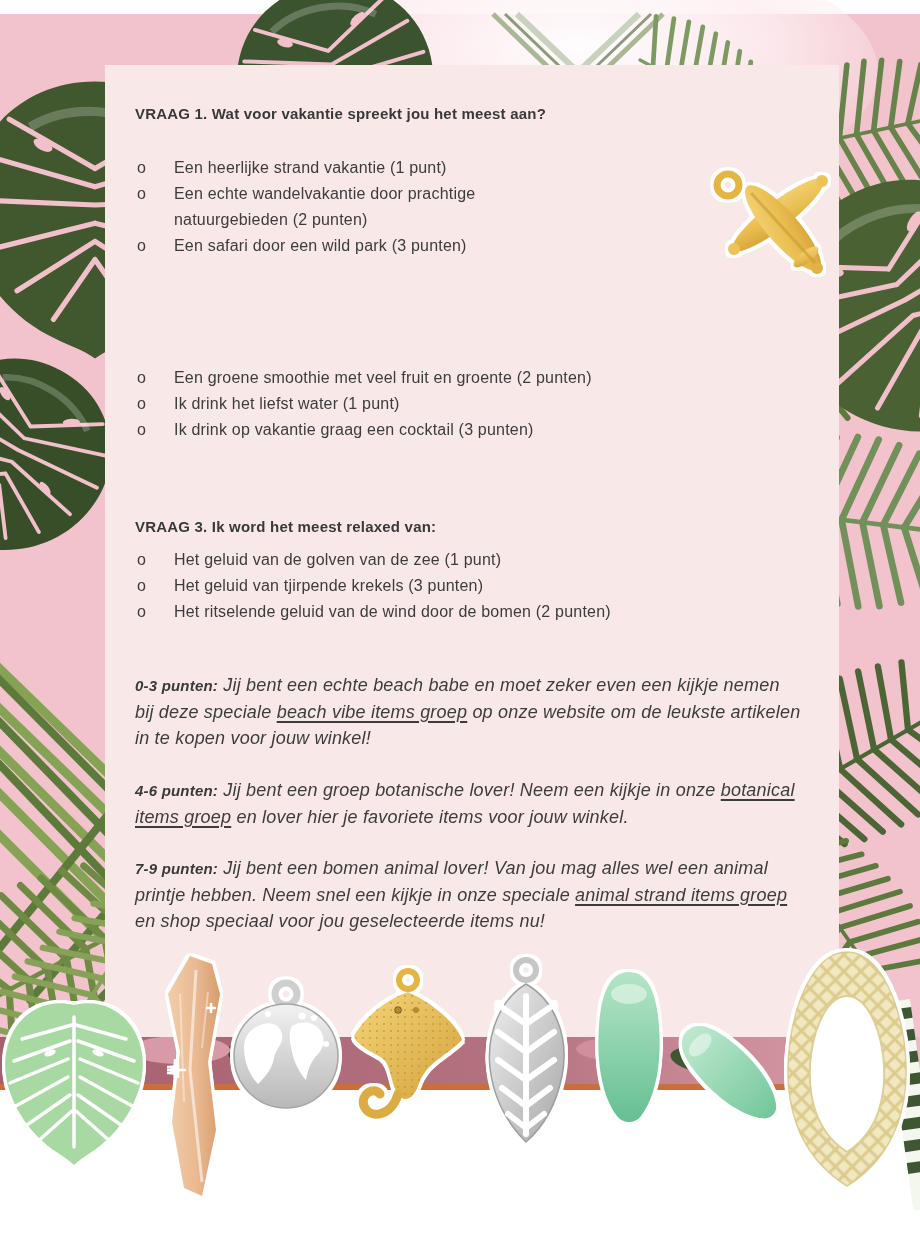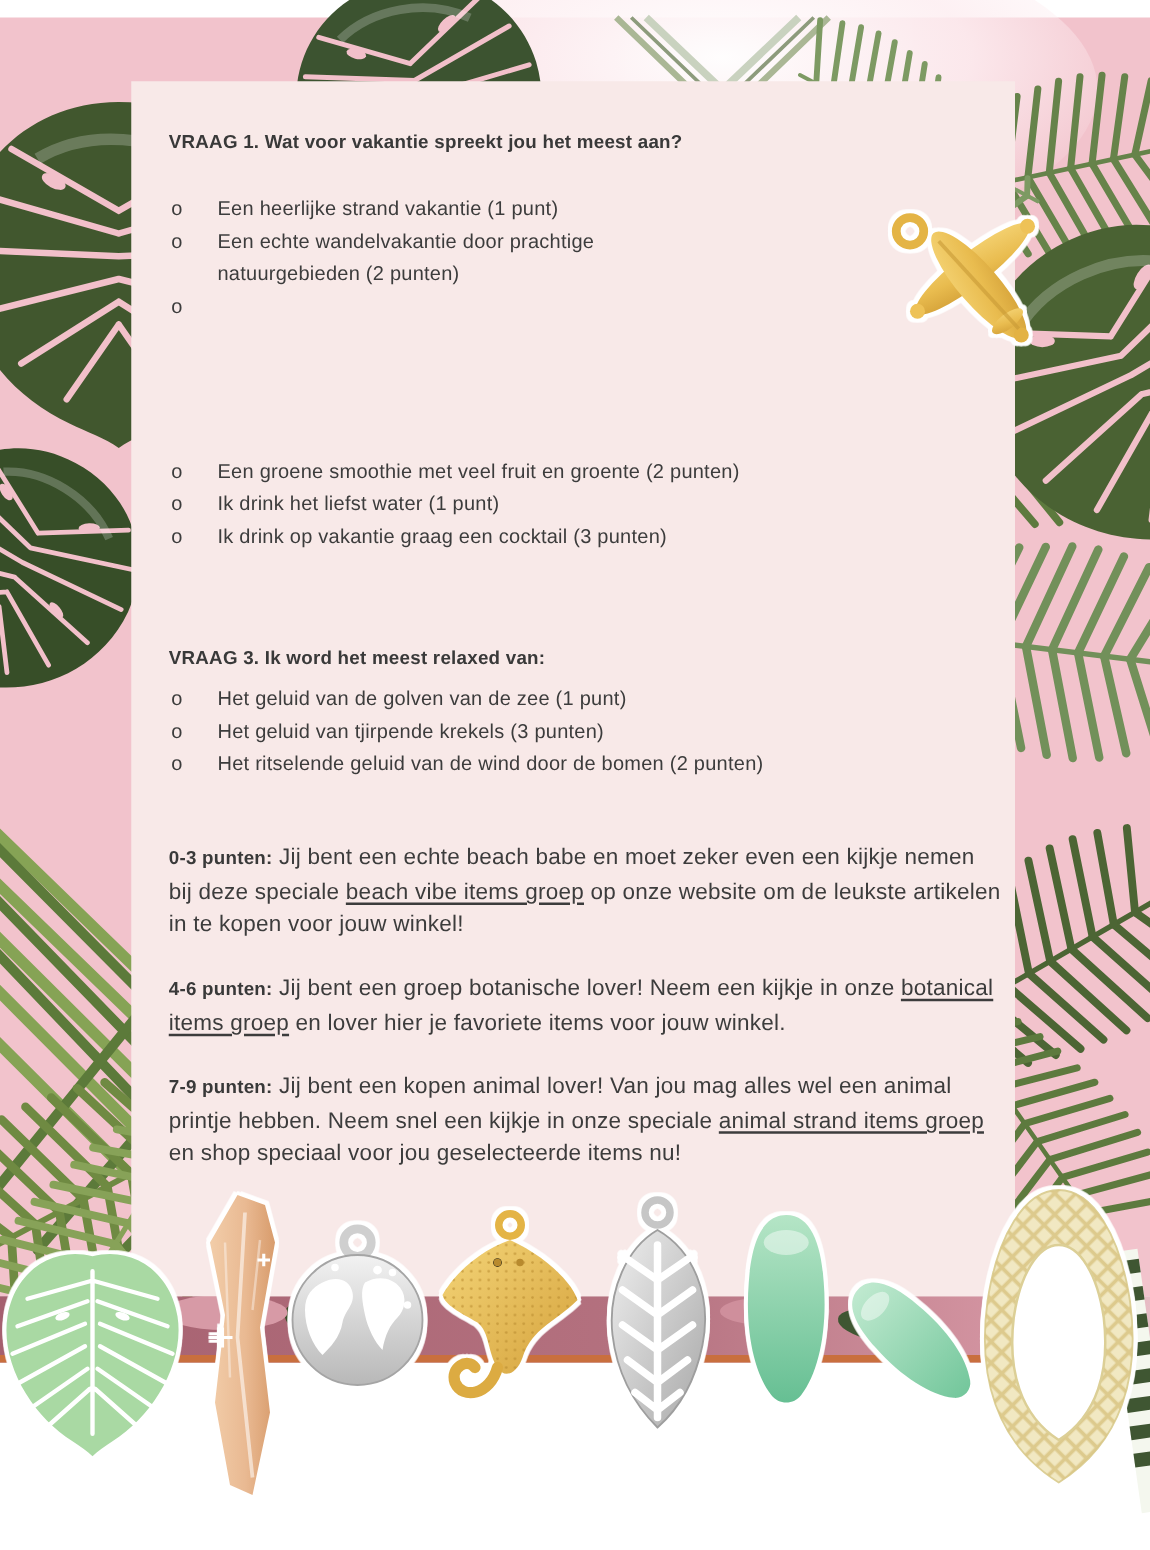--- a/index.html
+++ b/index.html
@@ -1,28 +1,28 @@
 <!DOCTYPE html>
 <html><head>
 <meta charset="utf-8">
 <style>
   html,body{margin:0;padding:0;background:#fff;}
   .canvas{position:relative;width:920px;height:1240px;overflow:hidden;background:#fff;
           font-family:"Liberation Sans",sans-serif;}
   .bg{position:absolute;left:0;top:0;}
   
-  .panel{position:absolute;left:105px;top:65px;width:707px;height:972px;background:#f8e9e8;}
+  .panel{position:absolute;left:105px;top:65px;width:707px;height:972px;background:#f8e9e8;padding-left:27px;}
   .panel .blk{position:absolute;left:30px;}
   .qtitle{margin:0;font-size:15px;font-weight:700;color:#393939;letter-spacing:.2px;white-space:nowrap;}
   .opts{margin:0;padding:0;list-style:none;position:absolute;left:32px;right:14px;}
   .opts li{display:flex;align-items:flex-start;}
   .marker{width:37px;flex:0 0 37px;font-size:16px;line-height:26px;color:#3c3c3c;}
   .opt-text{font-size:16px;line-height:26px;color:#3c3c3c;white-space:pre-line;letter-spacing:.2px;}
   .result{margin:0;position:absolute;left:30px;width:666px;font-size:18px;line-height:26px;
-          color:#3c3c3c;letter-spacing:.2px;}
+          color:#3c3c3c;letter-spacing:.2px;font-style:italic;}
   .result b{font-size:15px;letter-spacing:.2px;color:#393939;}
   .result a{color:#3c3c3c;text-decoration:underline;text-underline-offset:3px;text-decoration-thickness:1.5px;cursor:pointer;}
   
   .sticker{position:absolute;
      filter:drop-shadow(3px 0 0 #fff) drop-shadow(-3px 0 0 #fff) drop-shadow(0 3px 0 #fff) drop-shadow(0 -3px 0 #fff);}
 </style>
 </head>
 <body>
 
 <div class="canvas">
@@ -151,20 +151,21 @@
         <span class="marker">o</span>
         <span class="opt-text">Een heerlijke strand vakantie (1 punt)</span>
         </li>
       <li>
         <span class="marker">o</span>
         <span class="opt-text">Een echte wandelvakantie door prachtige
 natuurgebieden (2 punten)</span>
         </li>
       <li>
         <span class="marker">o</span>
+        <span class="opt-text">Een safari door een wild park (3 punten)</span>
         </li>
     </ul>
 
     <ul class="opts" style="top:300px">
       <li>
         <span class="marker">o</span>
         <span class="opt-text">Een groene smoothie met veel fruit en groente (2 punten)</span>
         </li>
       <li>
         <span class="marker">o</span>
@@ -194,21 +195,21 @@
 
     <p class="result" style="top:607px">
       <b>0-3 punten:</b><span> Jij bent een echte beach babe en moet zeker even een kijkje nemen bij deze speciale </span><a>beach vibe items groep</a><span> op onze website om de leukste artikelen in te kopen voor jouw winkel!</span>
     </p>
 
     <p class="result" style="top:712px">
       <b>4-6 punten:</b><span> Jij bent een groep botanische lover! Neem een kijkje in onze </span><a>botanical items groep</a><span> en lover hier je favoriete items voor jouw winkel.</span>
     </p>
 
     <p class="result" style="top:790px">
-      <b>7-9 punten:</b><span> Jij bent een kopen animal lover! Van jou mag alles wel een animal printje hebben. Neem snel een kijkje in onze speciale </span><a>animal strand items groep</a><span> en shop speciaal voor jou geselecteerde items nu!</span>
+      <b>7-9 punten:</b><span> Jij bent een bomen animal lover! Van jou mag alles wel een animal printje hebben. Neem snel een kijkje in onze speciale </span><a>animal strand items groep</a><span> en shop speciaal voor jou geselecteerde items nu!</span>
     </p>
   </div>
 
   <svg class="sticker" style="left:693px;top:148px" width="150" height="140" viewBox="0 0 150 140">
     <defs>
         <linearGradient id="gold1" x1="0" y1="0" x2="1" y2="1">
       <stop offset="0%" stop-color="#f6d679"></stop>
           <stop offset="55%" stop-color="#e9bc4f"></stop>
           <stop offset="100%" stop-color="#d09c34"></stop>
     </linearGradient>

